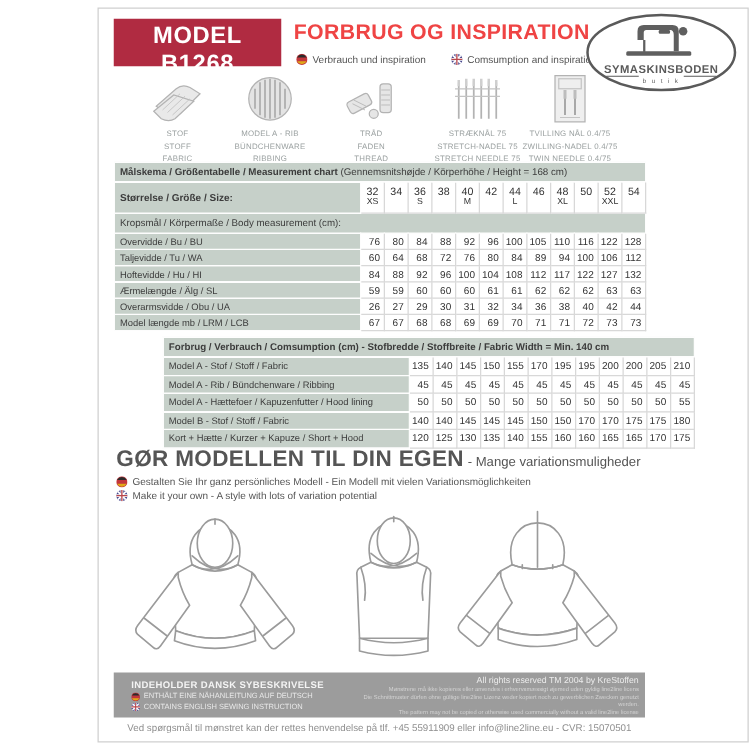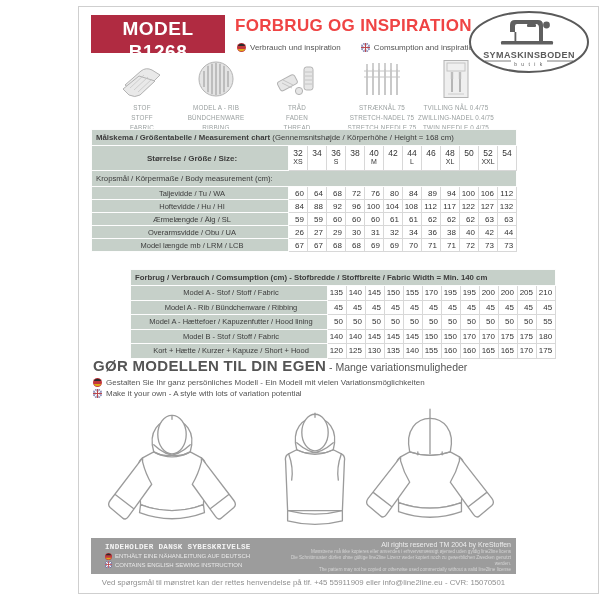--- a/index.html
+++ b/index.html
@@ -21,45 +21,45 @@
 
   
   .supply{position:absolute;top:52px;width:84px;text-align:center;}
   .supply .icn{height:40px;display:flex;align-items:flex-end;justify-content:center;}
   .supply .cap{margin-top:4px;font-size:6.3px;line-height:1.55;color:#9aa0a0;letter-spacing:.2px;}
 
   
   table.chart{position:absolute;left:12px;border-collapse:collapse;table-layout:fixed;width:426px;color:#333;}
   table.chart td{border:1px solid #d8d8d8;padding:0;overflow:hidden;white-space:nowrap;}
   table.chart td.hdr{background:#c6d0c9;border:1px solid #fdfdfd;font-size:7.8px;padding:3px 4px;color:#3c3c3c;}
-  table.chart td.lbl{background:#c6d0c9;border:1px solid #fdfdfd;font-size:7.5px;padding-left:4px;color:#3c3c3c;text-align:center;}
+  table.chart td.lbl{background:#c6d0c9;border:1px solid #fdfdfd;font-size:7.5px;padding-left:4px;color:#3c3c3c;}
   table.chart td.val{background:#fff;font-size:8px;text-align:right;padding-right:3px;color:#333;}
   table.chart td.size-cell{background:#fff;text-align:center;vertical-align:top;padding-top:2px;}
   .sz-num{font-size:8.5px;color:#333;line-height:10px;}
   .sz-sub{font-size:7px;color:#333;line-height:8px;}
   #measurement-table{top:122px;}
   #consumption-table{top:262px;margin-left:39px;}
   #measurement-table tbody tr{height:13px;}
   #consumption-table tbody tr{height:14.5px;}
   .bold{font-weight:bold;}
 
   
   .variation{position:absolute;left:14px;top:350px;color:#555;}
   .var-title{margin-bottom:3px;}
-  .var-title .big{font-size:15px;font-weight:bold;letter-spacing:.3px;}
+  .var-title .big{font-size:18px;font-weight:bold;letter-spacing:.3px;}
   .var-title .rest{font-size:10.5px;font-weight:500;}
   .variation .flagline{font-size:8px;margin-top:2px;color:#555;}
 
   
   .garment{position:absolute;top:388px;}
 
   
   .footer-bar{position:absolute;left:12px;top:531px;width:425px;height:36px;background:#9c9c9c;}
   .footer-left{position:absolute;left:14px;top:5px;color:#f4f4f4;}
-  .footer-left .dk{font-size:7.6px;font-weight:bold;letter-spacing:.3px;margin-bottom:0;font-family:Liberation Mono, monospace;}
+  .footer-left .dk{font-size:7.6px;font-weight:bold;letter-spacing:.3px;margin-bottom:0;}
   .footer-left .sub{font-size:6px;display:flex;gap:3px;align-items:center;color:#e8e8e8;margin-top:1.5px;}
   .footer-left .flag{width:7px;height:7px;}
   .footer-right{position:absolute;right:5px;top:3px;width:235px;text-align:right;color:#dedede;}
   .footer-right .rights{font-size:7px;margin-bottom:1px;color:#ececec;}
   .footer-right .legal{font-size:4.6px;line-height:1.3;color:#d4d4d4;}
   .contact{position:absolute;left:12px;top:571px;width:425px;text-align:center;font-size:7.8px;color:#8f8f8f;}
 
   svg text{font-family:"Liberation Sans",sans-serif;}
 </style>
 </head>
@@ -268,20 +268,35 @@
             <div class="sz-num">54</div>
             <div class="sz-sub"></div>
           </td>
         </tr>
       <tr>
         <td class="hdr" colspan="13">Kropsmål / Körpermaße / Body measurement (cm):</td>
       </tr>
     </tbody>
     <tbody id="m-rows">
         <tr>
+          <td class="lbl">Overvidde / Bu / BU</td>
+          <td class="val">76</td>
+          <td class="val">80</td>
+          <td class="val">84</td>
+          <td class="val">88</td>
+          <td class="val">92</td>
+          <td class="val">96</td>
+          <td class="val">100</td>
+          <td class="val">105</td>
+          <td class="val">110</td>
+          <td class="val">116</td>
+          <td class="val">122</td>
+          <td class="val">128</td>
+        </tr>
+        <tr>
           <td class="lbl">Taljevidde / Tu / WA</td>
           <td class="val">60</td>
           <td class="val">64</td>
           <td class="val">68</td>
           <td class="val">72</td>
           <td class="val">76</td>
           <td class="val">80</td>
           <td class="val">84</td>
           <td class="val">89</td>
           <td class="val">94</td>

